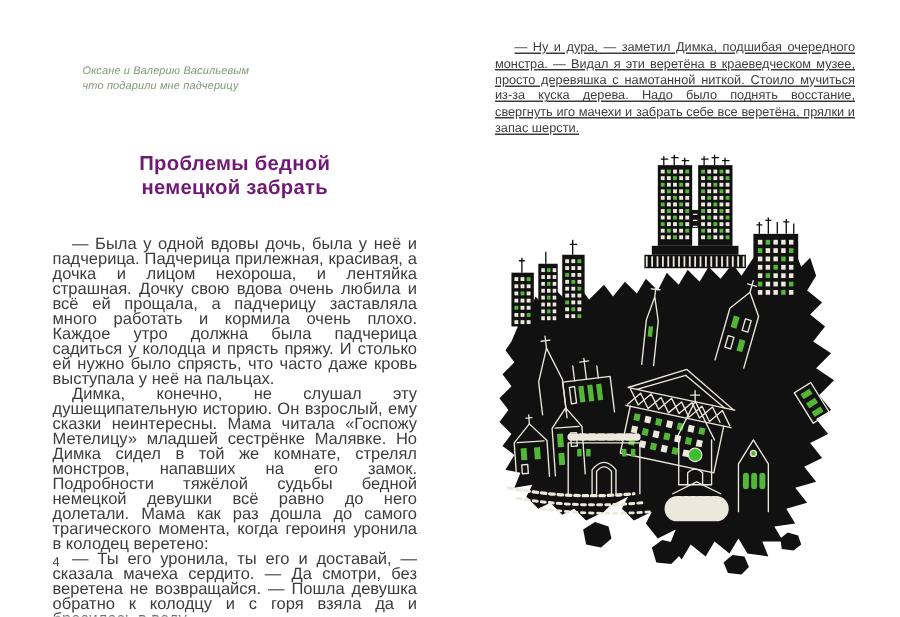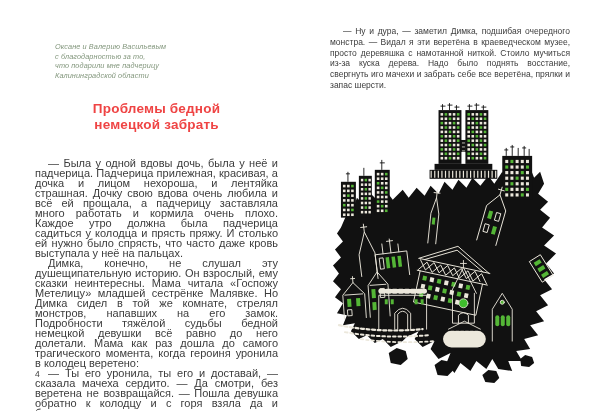--- a/index.html
+++ b/index.html
@@ -9,55 +9,53 @@
     font-family:"Liberation Sans","DejaVu Sans",sans-serif;
   }
   .spread{position:absolute;inset:0;background:#fff;}
   .dedication{
     position:absolute;left:55px;top:42px;width:205px;
     font-size:7.3px;line-height:9.6px;font-style:italic;
     color:#82967c;letter-spacing:.1px;
   }
   .chapter-title{
     position:absolute;left:35px;top:101px;width:243px;margin:0;
-    text-align:center;color:#ef4444;font-size:13.5px;line-height:16px;
+    text-align:center;color:#701a75;font-size:13.5px;line-height:16px;
     font-weight:bold;letter-spacing:.2px;
   }
   .body-text{
     position:absolute;left:35px;top:158px;width:243px;
     font-size:11px;line-height:10px;color:#3c3c3c;
     text-align:justify;hyphens:auto;-webkit-hyphens:auto;
   }
   .body-text p{margin:0;text-indent:13px;}
   .right-text{
     position:absolute;left:330px;top:26px;width:240px;
     font-size:8.5px;line-height:10.75px;color:#3c3c3c;
     text-align:justify;hyphens:auto;-webkit-hyphens:auto;
   }
-  .right-text p{margin:0;text-indent:13px;}
+  .right-text p{margin:0;text-indent:13px;text-decoration:underline;}
   .page-number{
     position:absolute;left:35px;top:369px;
     font-size:8.5px;color:#3c3c3c;
   }
   .illustration{
     position:absolute;left:331px;top:101px;width:233px;height:296px;
   }
   svg{display:block;}
 </style>
 </head>
 <body>
 
 <div class="spread">
 
   <div>
     <div class="dedication">
       <div>Оксане и Валерию Васильевым</div>
-      <div>с благодарностью за то,</div>
       <div>что подарили мне падчерицу</div>
-      <div>Калининградской области</div>
     </div>
 
     <h1 class="chapter-title">
       <span>Проблемы бедной</span><br>
       <span>немецкой забрать</span>
     </h1>
 
     <div class="body-text">
       <p>— Была у одной вдовы дочь, была у неё и падчерица. Падчерица прилежная, красивая, а дочка и лицом нехороша, и лентяйка страшная. Дочку свою вдова очень любила и всё ей прощала, а падчерицу заставляла много работать и кормила очень плохо. Каждое утро должна была падчерица садиться у колодца и прясть пряжу. И столько ей нужно было спрясть, что часто даже кровь выступала у неё на пальцах.</p>
       <p>Димка, конечно, не слушал эту душещипательную историю. Он взрослый, ему сказки неинтересны. Мама читала «Госпожу Метелицу» младшей сестрёнке Малявке. Но Димка сидел в той же комнате, стрелял монстров, напавших на его замок. Подробности тяжёлой судьбы бедной немецкой девушки всё равно до него долетали. Мама как раз дошла до самого трагического момента, когда героиня уронила в колодец веретено:</p>

